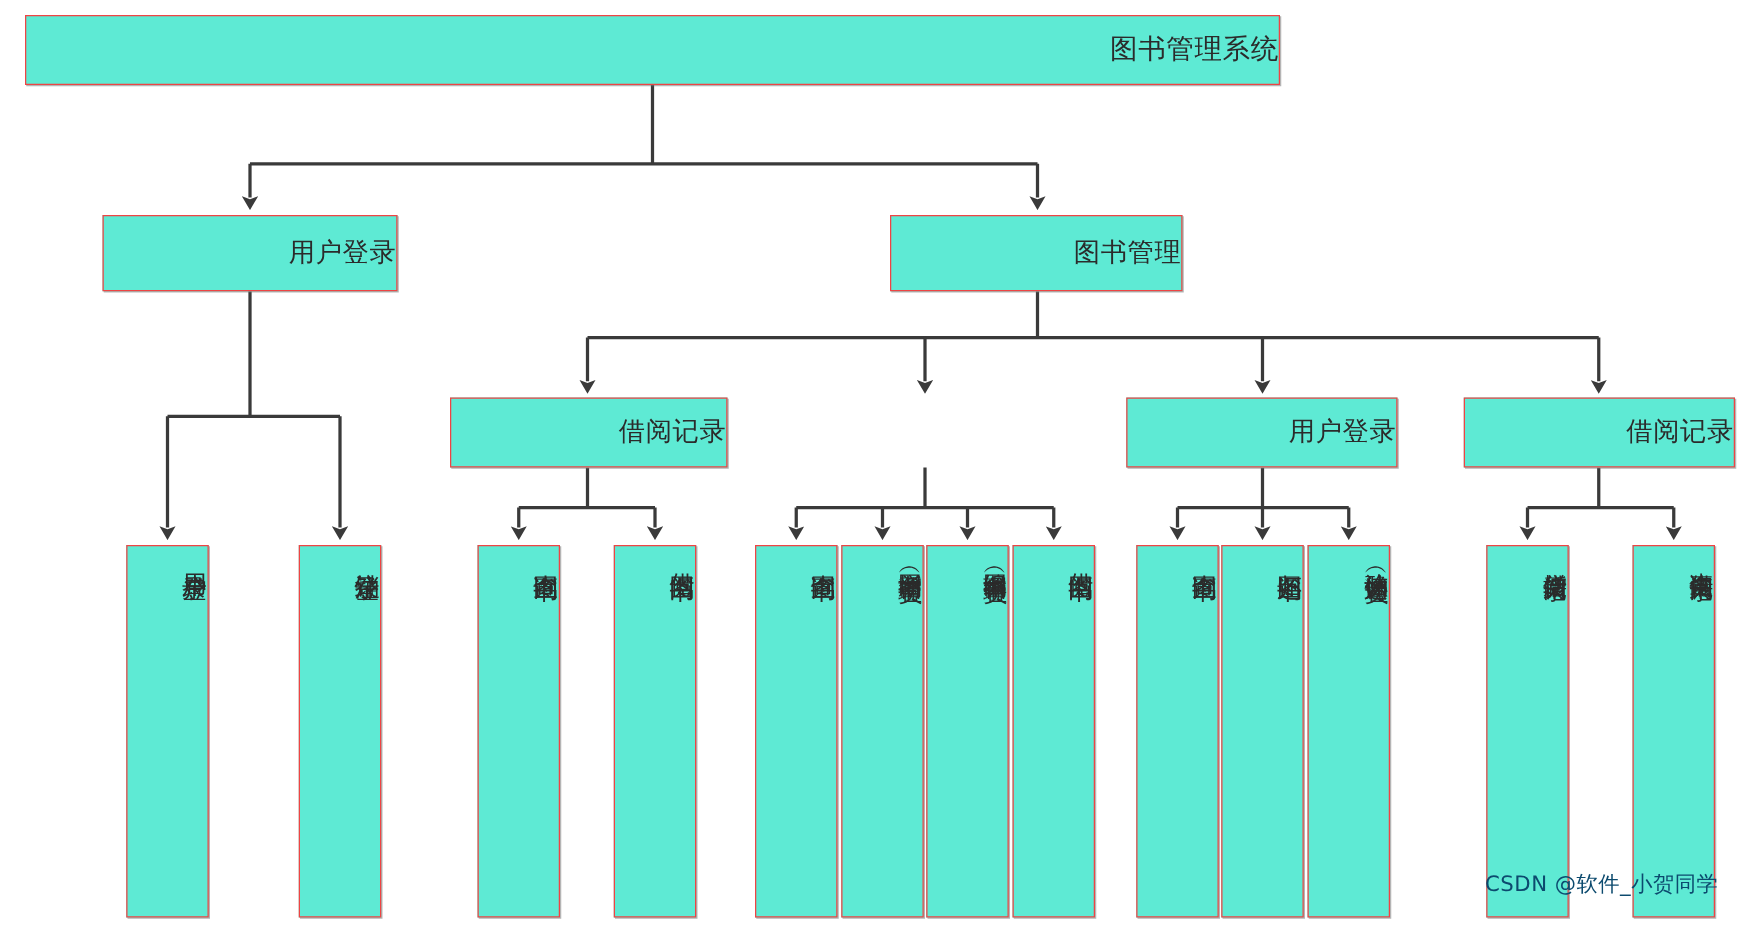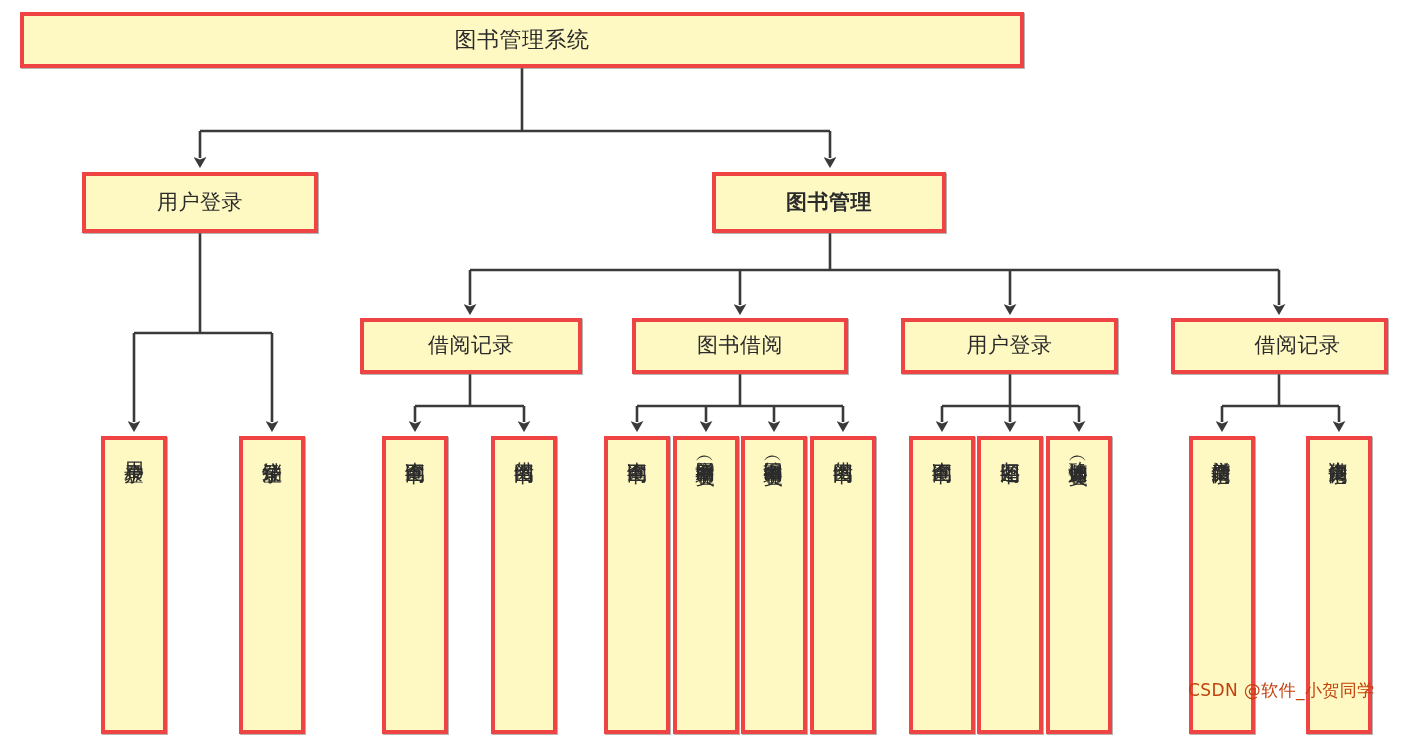--- a/index.html
+++ b/index.html
@@ -22,26 +22,26 @@
     position: absolute;
     left: 0;
     top: 0;
     width: 1405px;
     height: 747px;
     pointer-events: none;
   }
   .node {
     position: absolute;
     box-sizing: border-box;
-    background: #fef9c3;
-    border: 4px solid #ef4444;
+    background: #5eead4;
+    border: 1px solid #ef4444;
     box-shadow: 1px 1px 0 0 rgba(120,120,120,0.55);
     display: flex;
     align-items: center;
-    justify-content: center;
+    justify-content: flex-end;
     color: #2b2b2b;
     z-index: 2;
   }
   .node .label {
     display: block;
     text-align: center;
     line-height: 1.12;
     letter-spacing: 0.5px;
   }
   
@@ -64,23 +64,23 @@
     line-height: 1.06;
     letter-spacing: 1px;
     white-space: nowrap;
   }
   .node.vert.tall .label {
     font-size: 19px;
   }
   #watermark {
     position: absolute;
     left: 1188px;
-    top: 679px;
+    top: 696px;
     font-size: 17px;
-    color: #c2410c;
+    color: #0c4a6e;
     font-family: "DejaVu Sans", "Liberation Sans", sans-serif;
     white-space: nowrap;
     z-index: 5;
     letter-spacing: 0.4px;
   }
 </style>
 </head>
 <body>
 
 <div id="diagram">
@@ -137,31 +137,28 @@
   </svg>
 
   <div class="node horiz root" style="left:20px; top:12px; width:1004px; height:56px;">
     <span class="label">图书管理系统</span>
   </div>
 
   <div class="node horiz" style="left:82px; top:172px; width:236px; height:61px;">
     <span class="label">用户登录</span>
   </div>
 
-  <div class="node horiz" style="left:712px; top:172px; width:234px; height:61px;font-weight:bold;">
+  <div class="node horiz" style="left:712px; top:172px; width:234px; height:61px;">
     <span class="label">图书管理</span>
   </div>
 
   <div class="node horiz" style="left:360px; top:318px; width:222px; height:56px;">
     <span class="label">借阅记录</span>
   </div>
 
-  <div class="node horiz" style="left:632px; top:318px; width:216px; height:56px;">
-    <span class="label">图书借阅</span>
-  </div>
 
   <div class="node horiz" style="left:901px; top:318px; width:217px; height:56px;">
     <span class="label">用户登录</span>
   </div>
 
   <div class="node horiz" style="left:1171px; top:318px; width:217px; height:56px;padding-left:36px;">
     <span class="label">借阅记录</span>
   </div>
 
   <div class="node vert" style="left:101px; top:436px; width:66px; height:298px;">

